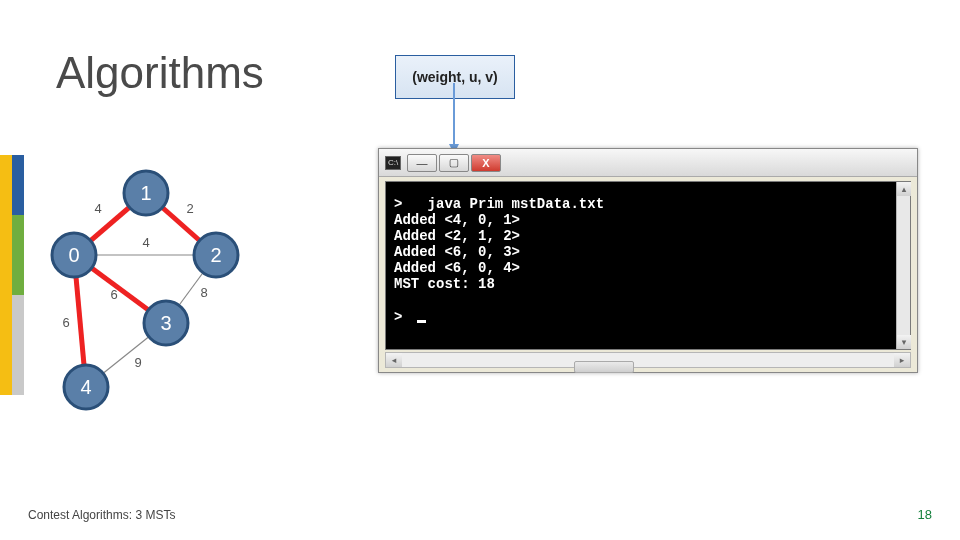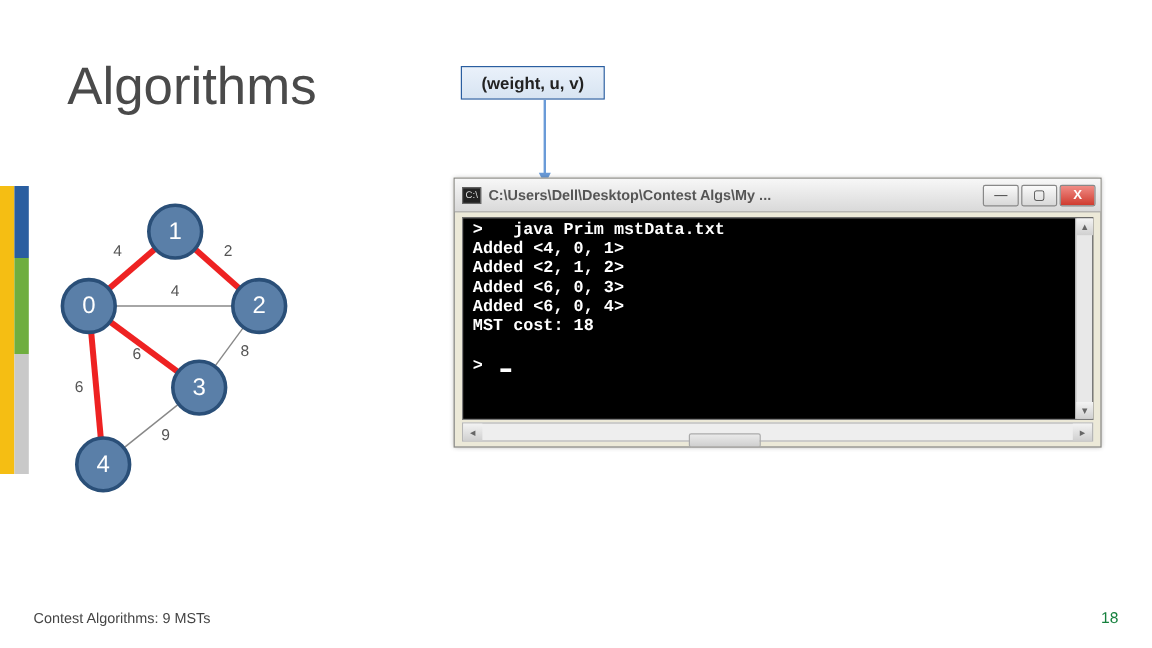--- a/index.html
+++ b/index.html
@@ -20,22 +20,22 @@
   .title {
     position: absolute;
     left: 56px; top: 48px;
     font-size: 44px;
     color: #4a4a4a;
     font-weight: 400;
   }
 
   .callout-box {
     position: absolute;
-    left: 384px; top: 55px;
-    width: 120px; height: 28px;
+    left: 395px; top: 55px;
+    width: 120px; height: 44px;
     border: 1.5px solid #2a5ea0;
     background: linear-gradient(#eaf1fa,#d7e4f2);
     display: flex; align-items: center; justify-content: center;
     font-size: 14px; font-weight: 700;
     color: #222;
   }
   .callout-arrow {
     position: absolute;
     left: 453px; top: 83px;
     width: 2px; height: 70px;
@@ -108,21 +108,21 @@
   .win-btn.close { background: linear-gradient(#f08c85,#cf3b2f); color: #fff; font-weight: 700; }
 
   .win-inner {
     position: absolute;
     left: 6px; right: 6px; top: 32px; bottom: 22px;
     border: 1px solid #7a7a7a;
     background: #000;
   }
   .console {
     position: absolute; left: 0; right: 14px; top: 0; bottom: 0;
-    padding: 2px 8px;
+    padding: 14px 8px;
     color: #fff;
     font-family: "Courier New", monospace;
     font-size: 14px;
     font-weight: 700;
     white-space: pre;
     line-height: 1.15;
   }
   .cursor {
     display: inline-block; width: 9px; height: 3px; background: #fff; vertical-align: -2px; margin-left: 6px;
   }
@@ -201,21 +201,20 @@
       <circle cx="140" cy="168" r="22" class="node"></circle>
       <text x="140" y="168" class="node-text">3</text>
       <circle cx="60" cy="232" r="22" class="node"></circle>
       <text x="60" y="232" class="node-text">4</text>
     </svg>
 </div>
 
 <div class="win">
   <div class="win-titlebar">
     <div class="win-icon">C:\</div>
-    <div class="win-title">C:\Users\Dell\Desktop\Contest Algs\My ...</div>
     <div class="win-btns">
       <div class="win-btn">—</div>
       <div class="win-btn">▢</div>
       <div class="win-btn close">X</div>
     </div>
   </div>
   <div class="win-inner">
     <div class="console" id="console-out">&gt;   java Prim mstData.txt
 Added &lt;4, 0, 1&gt;
 Added &lt;2, 1, 2&gt;
@@ -231,14 +230,14 @@
   </div>
   <div class="hscroll">
     <div class="lft">◂</div>
     <div class="track">
         <div class="thumb"></div>
       </div>
     <div class="rgt">▸</div>
   </div>
 </div>
 
-<div class="footer-left">Contest Algorithms: 9 MSTs</div>
+<div class="footer-left">Contest Algorithms: 3 MSTs</div>
 <div class="footer-right">18</div>
 
 </body></html>

